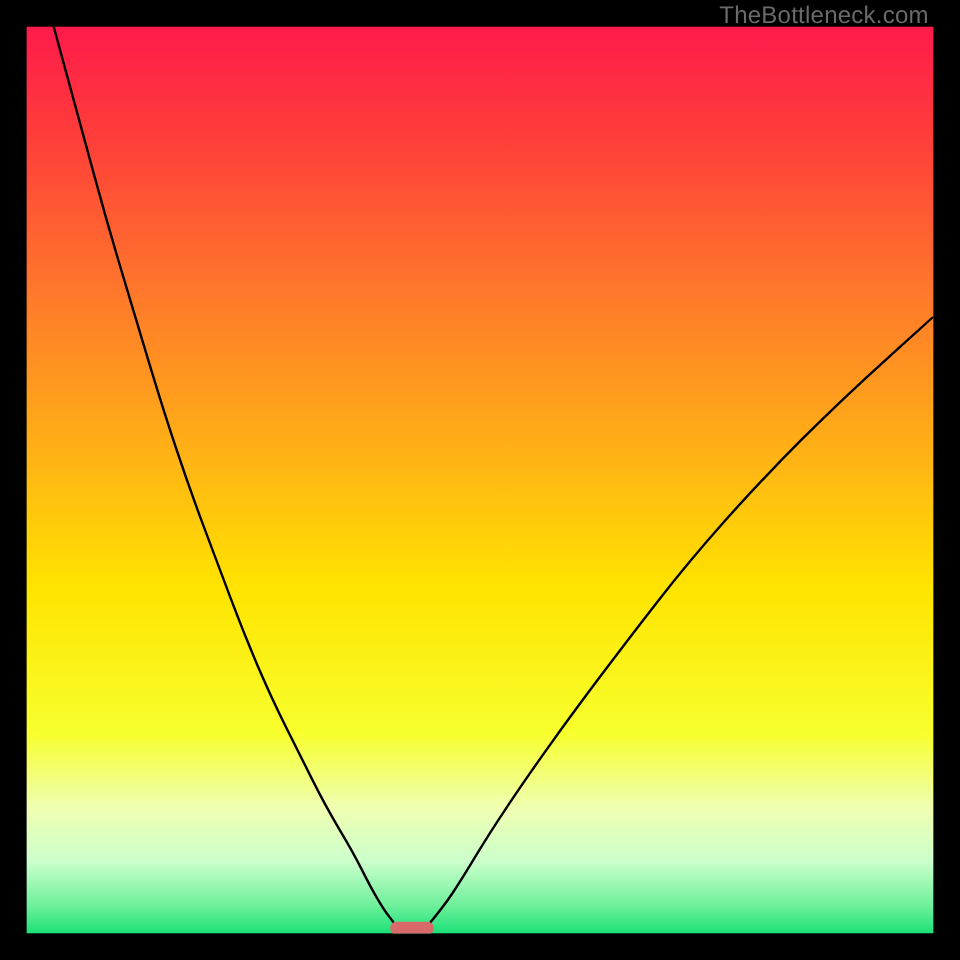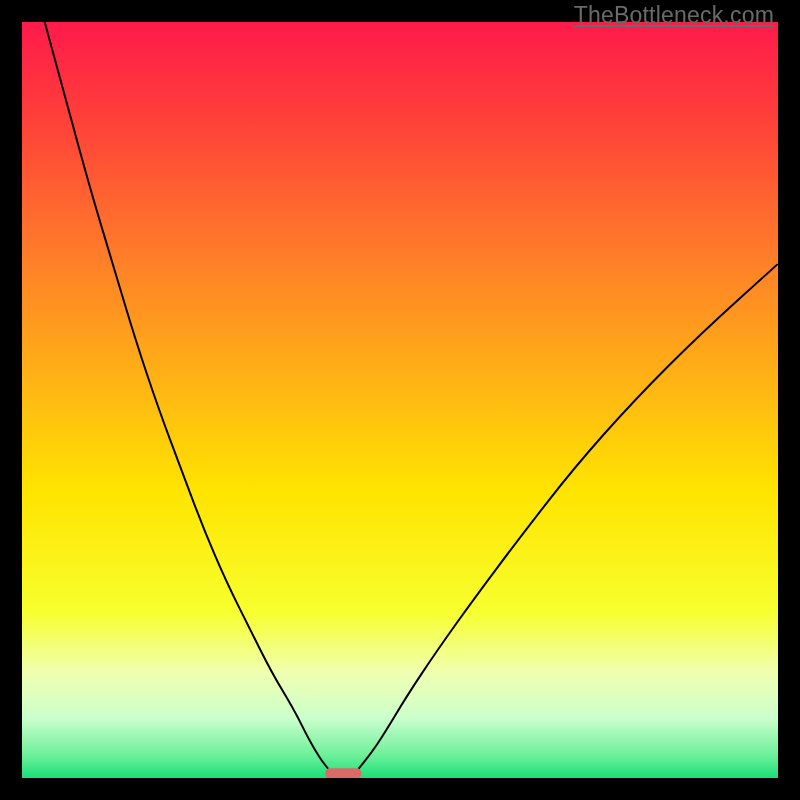--- a/index.html
+++ b/index.html
@@ -24,25 +24,24 @@
     left: 0;
     top: 0;
     width: 756px;
     height: 756px;
   }
   .watermark {
     position: absolute;
     top: 2px;
     right: 26px;
     color: #6a6a6a;
-    font-size: 23px;
+    font-size: 20px;
     font-weight: 500;
     letter-spacing: 0.2px;
     user-select: none;
-    text-decoration: underline;
   }
   svg { display: block; }
 </style>
 </head>
 <body>
 
 <div class="frame">
   <svg class="plot-area" viewBox="0 0 756 756" preserveAspectRatio="none">
     <defs>
       <linearGradient id="bg-grad" x1="0" y1="0" x2="0" y2="1">

